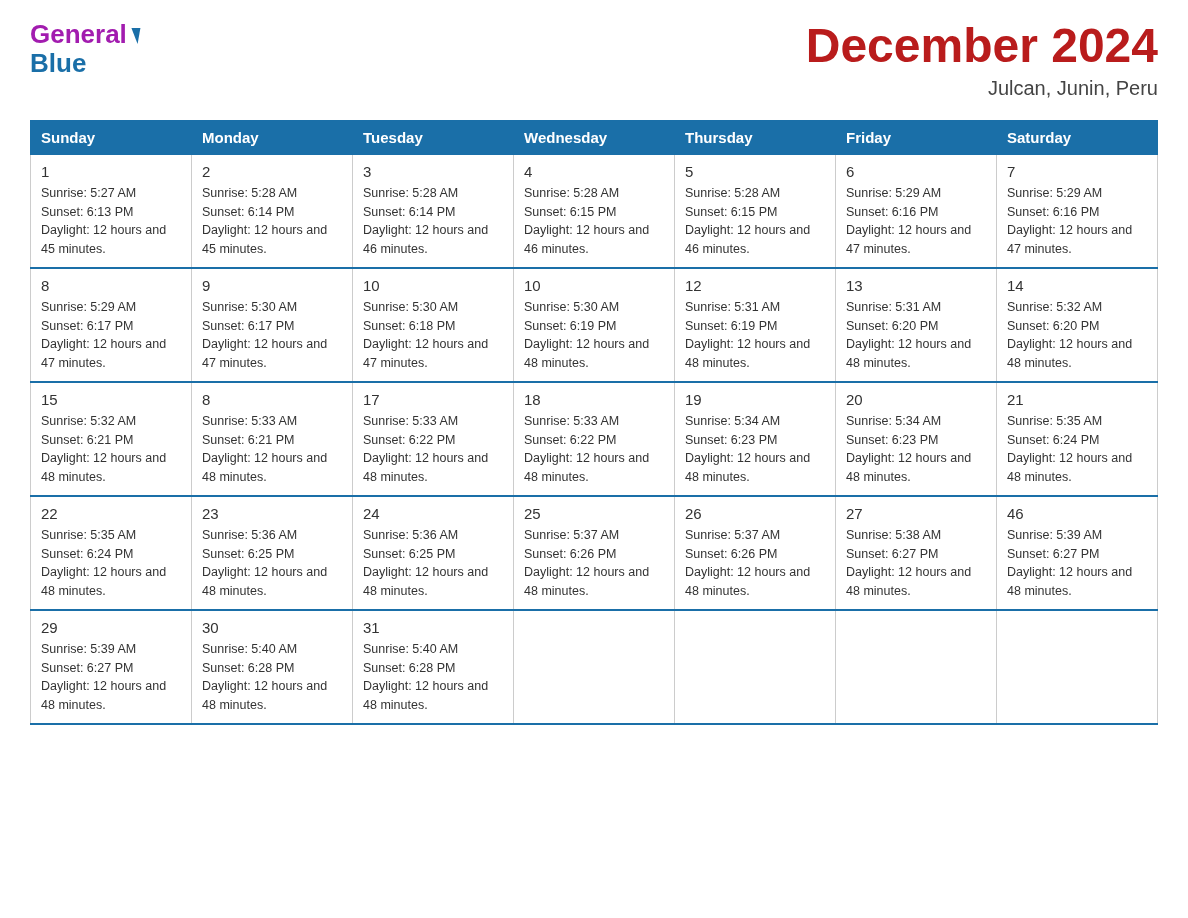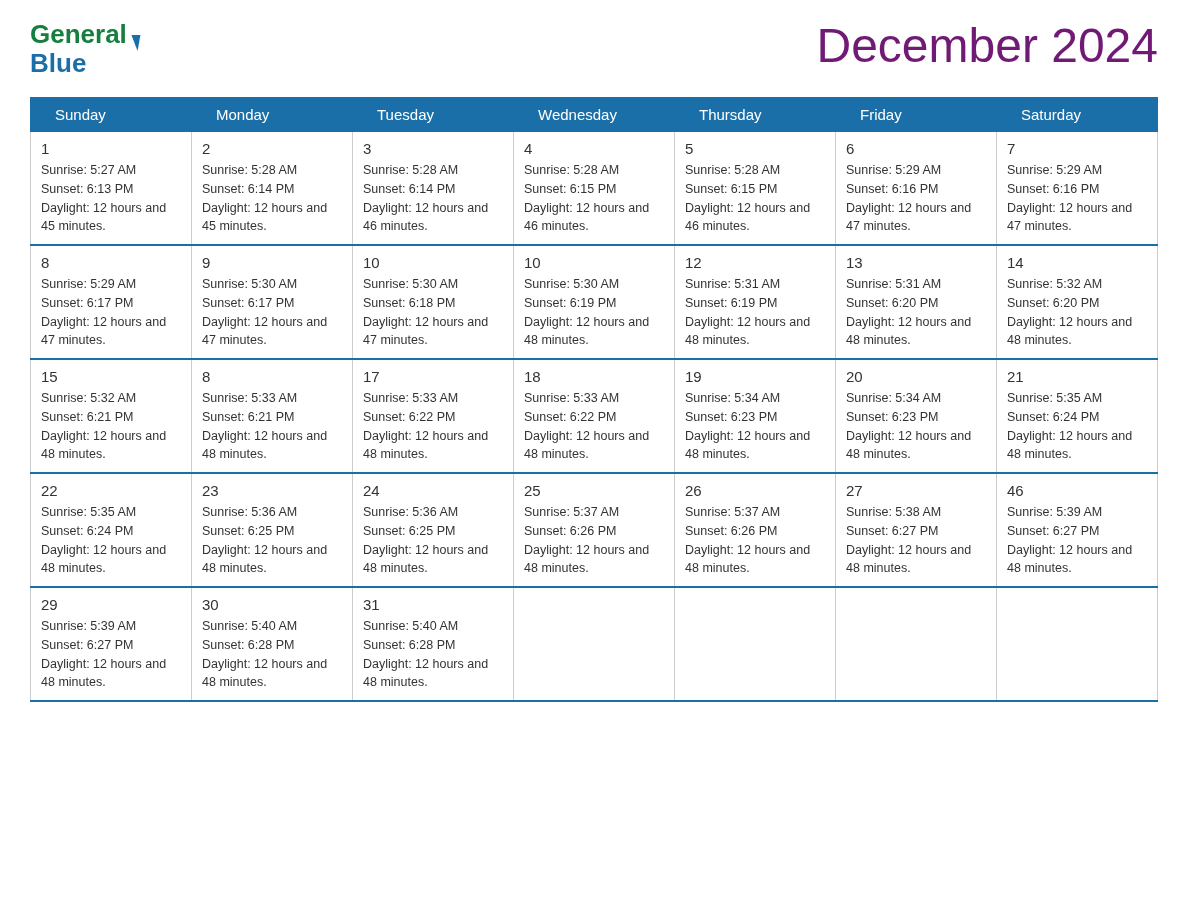--- a/index.html
+++ b/index.html
@@ -14,39 +14,39 @@
       display: flex;
       justify-content: space-between;
       align-items: flex-start;
       margin-bottom: 20px;
     }
     .title-area {
       text-align: right;
     }
     .month-title {
       font-size: 48px;
-      font-weight: normal;
-      color: #701a75;
+      font-weight: bold;
+      color: #b91c1c;
       line-height: 1.1;
     }
     .location {
       font-size: 20px;
       color: #444;
       margin-top: 4px;
     }
     table {
       width: 100%;
       border-collapse: collapse;
     }
     thead tr th {
       background-color: #1a6fa8;
       color: #fff;
-      padding: 8px 24px;
+      padding: 8px 10px;
       font-size: 15px;
-      font-weight: normal;
+      font-weight: bold;
       text-align: left;
       border: 1px solid #1a6fa8;
     }
     tbody tr td {
       vertical-align: top;
       padding: 8px 10px;
       font-size: 13px;
       color: #333;
       border: 1px solid #ccc;
       width: 14.28%;
@@ -70,24 +70,24 @@
       background: #fff;
     }
     
     .logo-wrap {
       display: flex;
       flex-direction: column;
       line-height: 1.1;
     }
     .logo-line1 {
       font-size: 26px;
-      color: #15803d;
+      color: #a21caf;
       font-weight: bold;
       display: flex;
-      align-items: flex-end;
+      align-items: center;
     }
     .logo-line1 .arrow-icon {
       display: inline-block;
       margin-left: 3px;
       width: 0;
       height: 0;
       border-left: 9px solid transparent;
       border-right: 0px solid transparent;
       border-top: 16px solid #1a6fa8;
       transform: skewX(-10deg);
@@ -108,20 +108,21 @@
     <div class="logo-line1">
       <span>General</span>
       <span class="arrow-icon"></span>
     </div>
     <div class="logo-line2">
       <span>Blue</span>
     </div>
   </div>
   <div class="title-area">
     <div class="month-title">December 2024</div>
+    <div class="location">Julcan, Junin, Peru</div>
   </div>
 </div>
 
 <table>
   <thead>
     <tr>
     <th>Sunday</th>
         <th>Monday</th>
         <th>Tuesday</th>
         <th>Wednesday</th>

